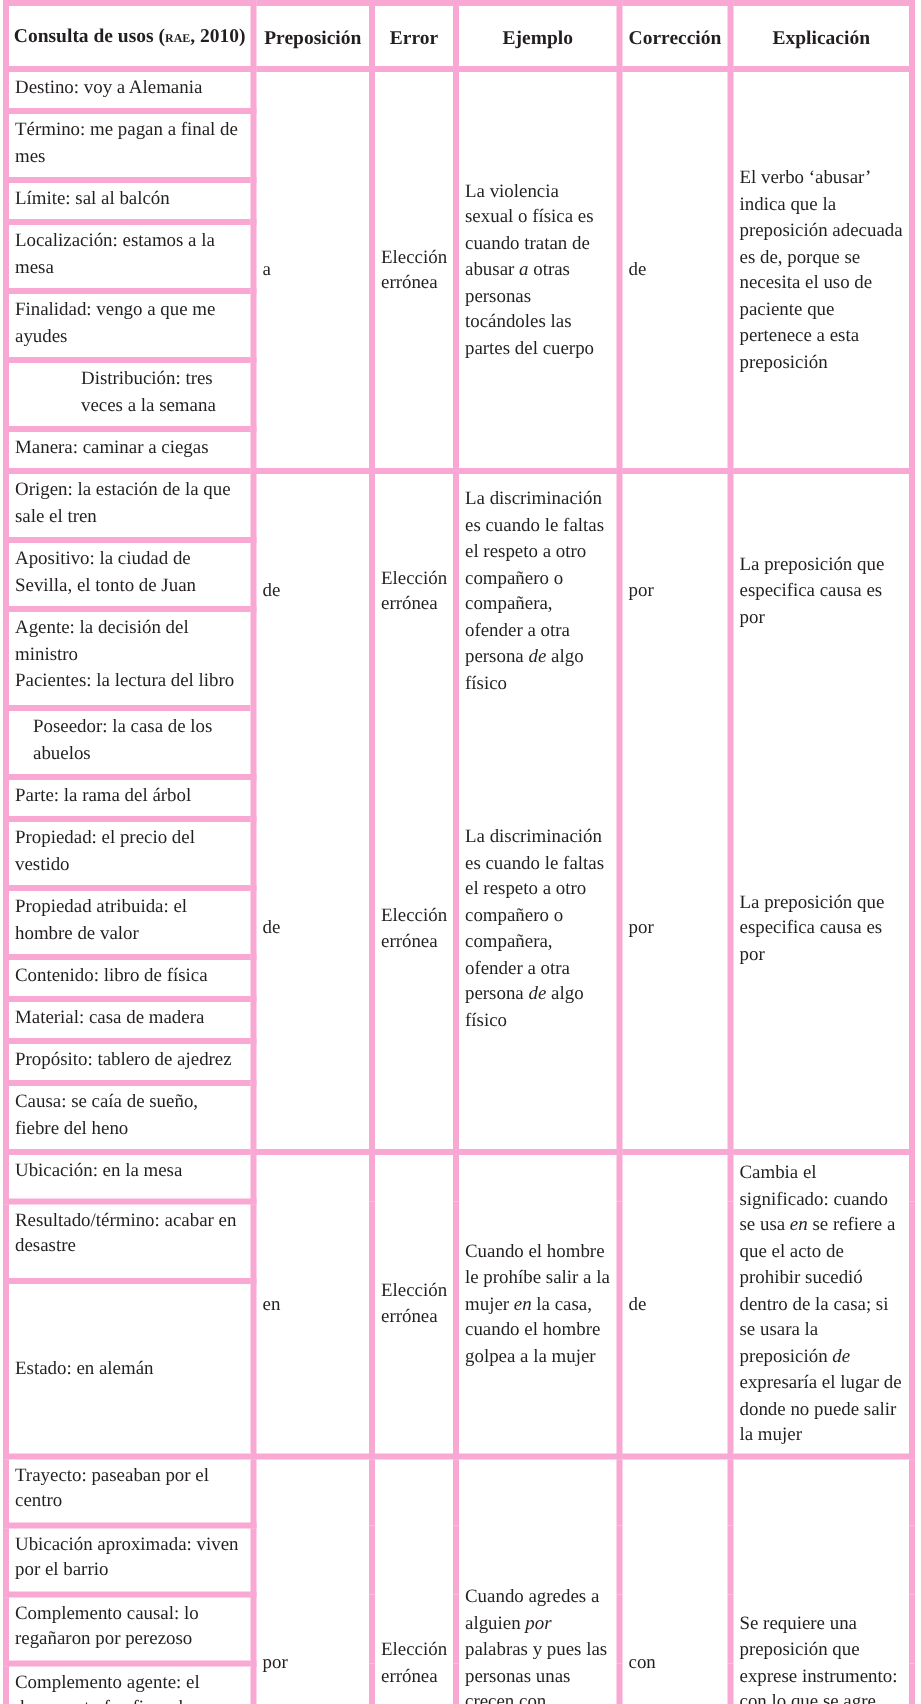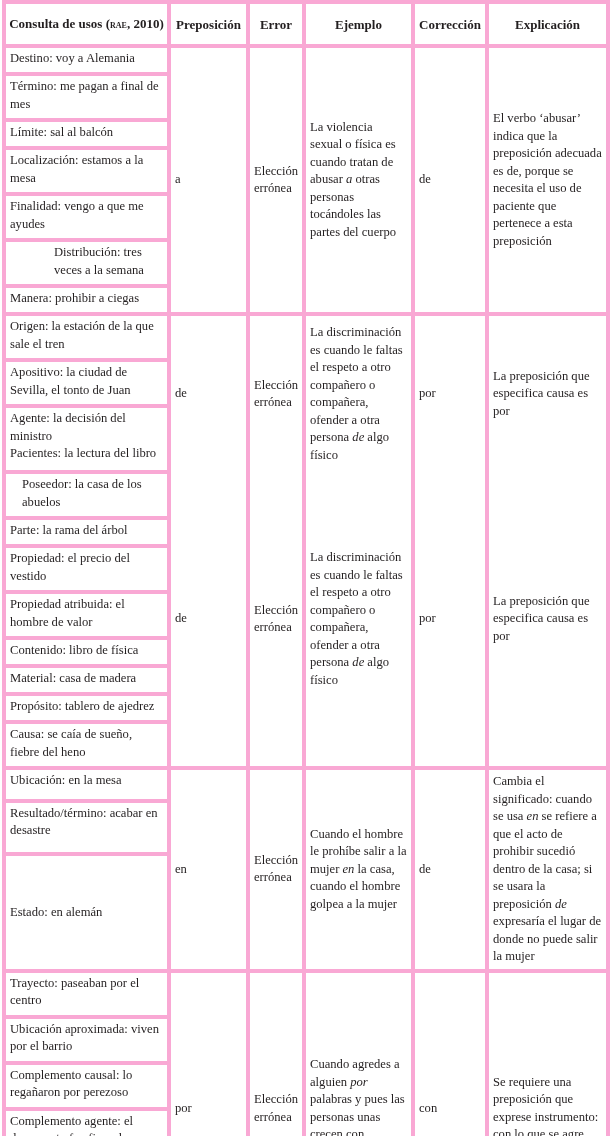--- a/index.html
+++ b/index.html
@@ -60,21 +60,21 @@
         <tr>
           <td class="use" style="height: 38px; white-space: pre-line;">Localización: estamos a la mesa</td>
         </tr>
         <tr>
           <td class="use" style="height: 38px; white-space: pre-line;">Finalidad: vengo a que me ayudes</td>
         </tr>
         <tr>
           <td class="use" style="height: 38px; white-space: pre-line; padding-left: 48px;">Distribución: tres veces a la semana</td>
         </tr>
         <tr>
-          <td class="use" style="height: 20px; white-space: pre-line;">Manera: prohibir a ciegas</td>
+          <td class="use" style="height: 20px; white-space: pre-line;">Manera: caminar a ciegas</td>
         </tr>
         <tr>
           <td class="use" style="height: 38px; white-space: pre-line;">Origen: la estación de la que sale el tren</td>
           <td class="prep nbb" rowspan="3"><span>de</span></td>
           <td class="err nbb" rowspan="3"><span>Elección errónea</span></td>
           <td class="ex nbb" rowspan="3"><span>La discriminación es cuando le faltas el respeto a otro compañero o compañera, ofender a otra persona </span><em>de</em><span> algo físico</span></td>
           <td class="corr nbb" rowspan="3"><span>por</span></td>
           <td class="expl nbb" rowspan="3"><span>La preposición que especifica causa es por</span><em></em><span></span></td>
         </tr>
         <tr>

